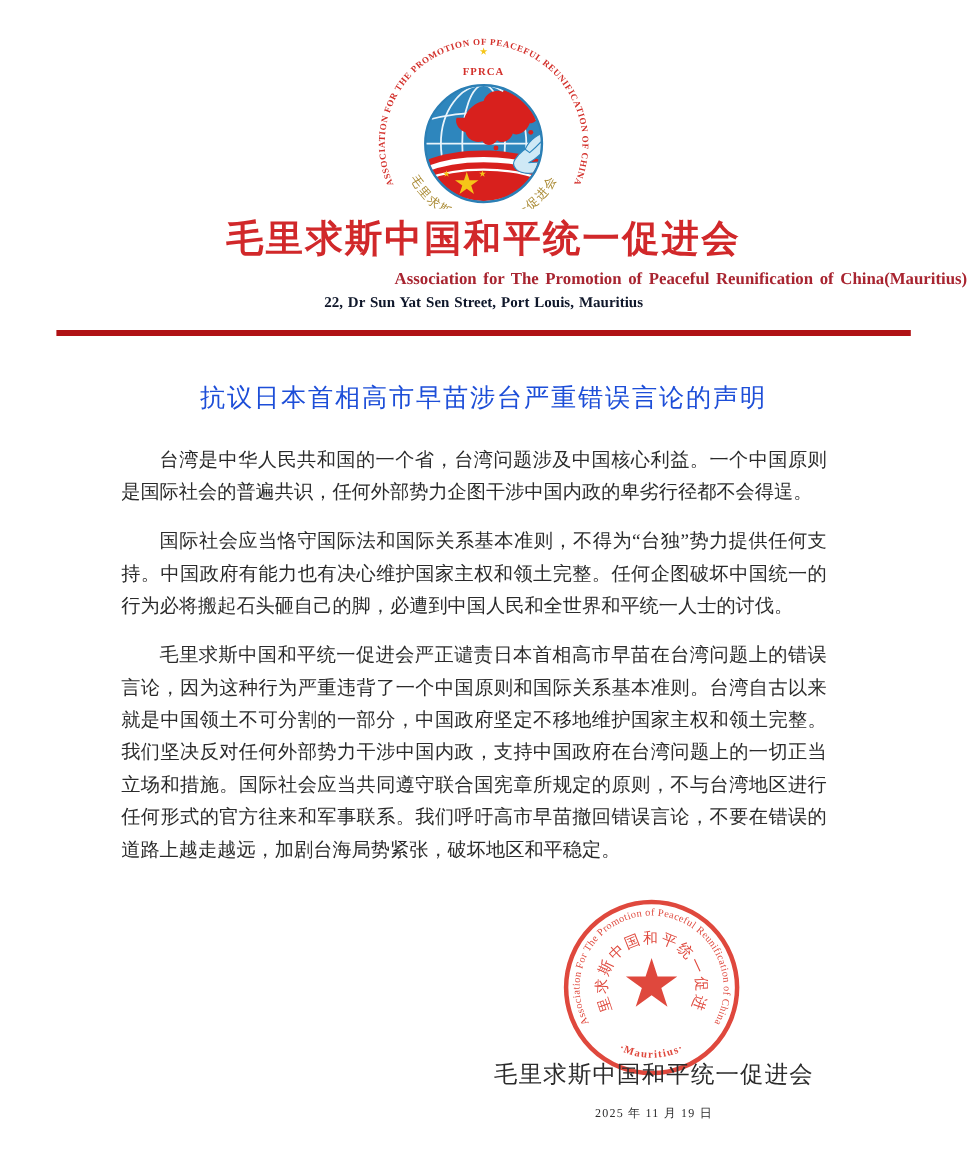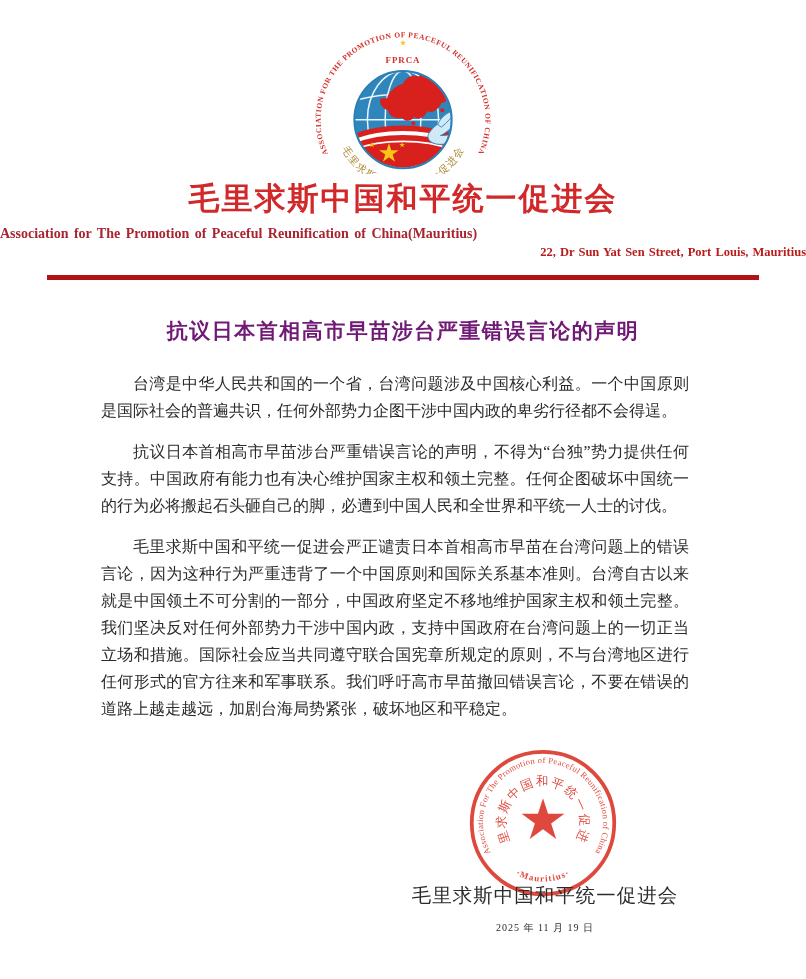--- a/index.html
+++ b/index.html
@@ -15,37 +15,37 @@
   .logo-svg { display:block; margin:0 auto; width:206px; height:148px; }
   .org-name-cn {
     margin:4px 0 0 0;
     font-family:"Liberation Sans","DejaVu Sans",sans-serif;
     font-size:31px; font-weight:700; letter-spacing:2px;
     color:#d1282a; text-align:center;
   }
   .org-name-en {
     margin-top:6px;
     font-size:14px; font-weight:700; color:#a82430;
-    text-align:left; word-spacing:2px;
+    text-align:right; word-spacing:2px;
   }
   .org-address {
     margin-top:3px;
-    font-size:12.5px; font-weight:700; color:#b91c1c;
-    text-align:right; word-spacing:1px;
+    font-size:12.5px; font-weight:700; color:#0f172a;
+    text-align:center; word-spacing:1px;
   }
   .divider {
     width:712px; height:5px;
     margin:15px auto 0 auto;
     background:#b01215;
   }
   .doc-title {
     margin:37px 0 0 0;
     text-align:center;
-    font-size:21px; font-weight:700; letter-spacing:1.5px;
-    color:#701a75;
+    font-size:21px; font-weight:400; letter-spacing:1.5px;
+    color:#1d4ed8;
   }
   .doc-body {
     width:604px;
     margin:25px auto 0 auto;
     font-size:16px; line-height:27px;
     color:#2b2b2b;
     text-align:justify;
   }
   .doc-body p { margin:0 16px 14px 0; text-indent:2em; }
   .seal-svg {
@@ -134,21 +134,21 @@
     <div class="org-name-cn">毛里求斯中国和平统一促进会</div>
     <div class="org-name-en">Association for The Promotion of  Peaceful Reunification of China(Mauritius)</div>
     <div class="org-address">22, Dr Sun Yat Sen Street, Port Louis, Mauritius</div>
     <div class="divider"></div>
   </div>
 
   <h1 class="doc-title">抗议日本首相高市早苗涉台严重错误言论的声明</h1>
 
   <div class="doc-body">
     <p>台湾是中华人民共和国的一个省，台湾问题涉及中国核心利益。一个中国原则是国际社会的普遍共识，任何外部势力企图干涉中国内政的卑劣行径都不会得逞。</p>
-    <p>抗议日本首相高市早苗涉台严重错误言论的声明，不得为“台独”势力提供任何支持。中国政府有能力也有决心维护国家主权和领土完整。任何企图破坏中国统一的行为必将搬起石头砸自己的脚，必遭到中国人民和全世界和平统一人士的讨伐。</p>
+    <p>国际社会应当恪守国际法和国际关系基本准则，不得为“台独”势力提供任何支持。中国政府有能力也有决心维护国家主权和领土完整。任何企图破坏中国统一的行为必将搬起石头砸自己的脚，必遭到中国人民和全世界和平统一人士的讨伐。</p>
     <p>毛里求斯中国和平统一促进会严正谴责日本首相高市早苗在台湾问题上的错误言论，因为这种行为严重违背了一个中国原则和国际关系基本准则。台湾自古以来就是中国领土不可分割的一部分，中国政府坚定不移地维护国家主权和领土完整。我们坚决反对任何外部势力干涉中国内政，支持中国政府在台湾问题上的一切正当立场和措施。国际社会应当共同遵守联合国宪章所规定的原则，不与台湾地区进行任何形式的官方往来和军事联系。我们呼吁高市早苗撤回错误言论，不要在错误的道路上越走越远，加剧台海局势紧张，破坏地区和平稳定。</p>
   </div>
 
   <svg class="seal-svg" viewBox="0 0 200 200" aria-hidden="true">
     <defs>
       <path id="sealOuterArc" d="M66.2,172.5 A80,80 0 1 1 133.8,172.5"></path>
       <path id="sealBottomArc" d="M63.4,168.9 A78,78 0 0 0 136.6,168.9"></path>
       <path id="sealInnerArc" d="M61.7,132.1 A50,50 0 1 1 138.3,132.1"></path>
       <path id="sealStar" d="M0,-10 L2.23,-3.07 L9.51,-3.09 L3.61,1.17 L5.88,8.09 L0,3.8 L-5.88,8.09 L-3.61,1.17 L-9.51,-3.09 L-2.23,-3.07 Z"></path>
     </defs>

